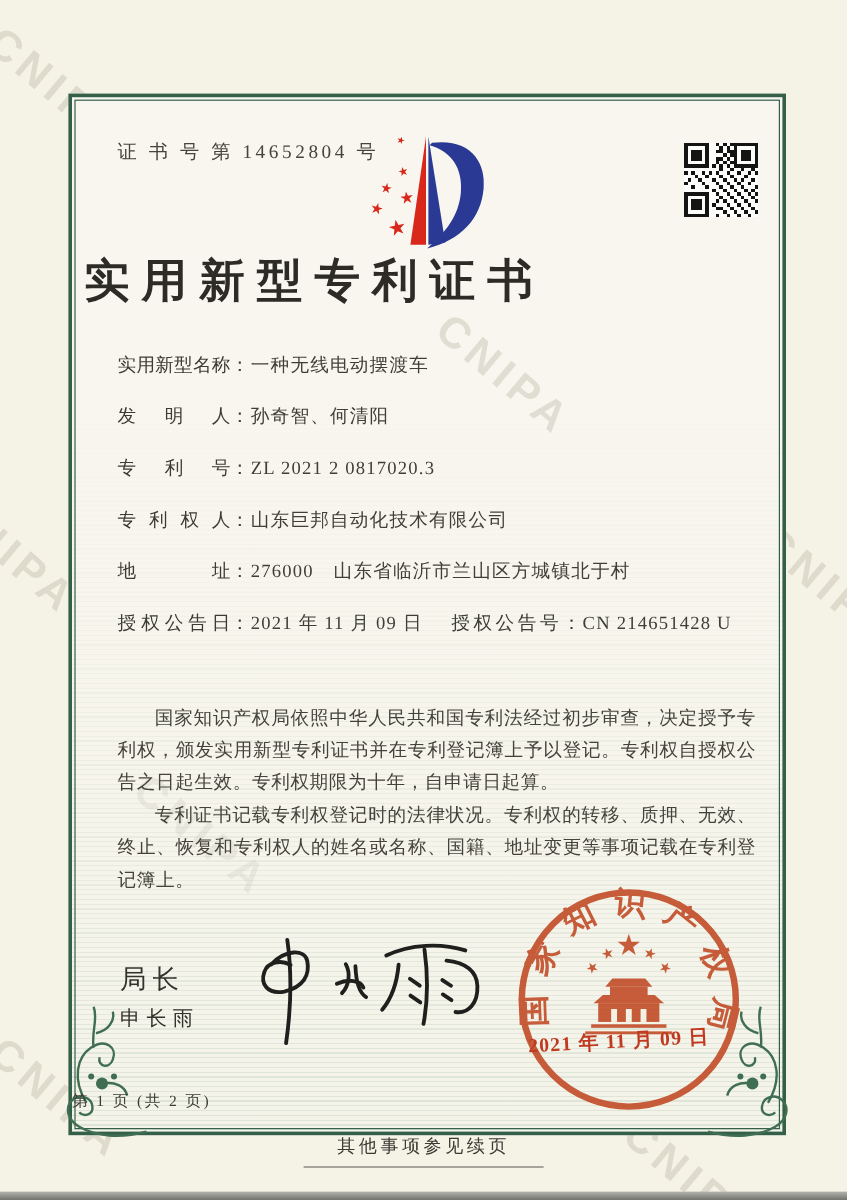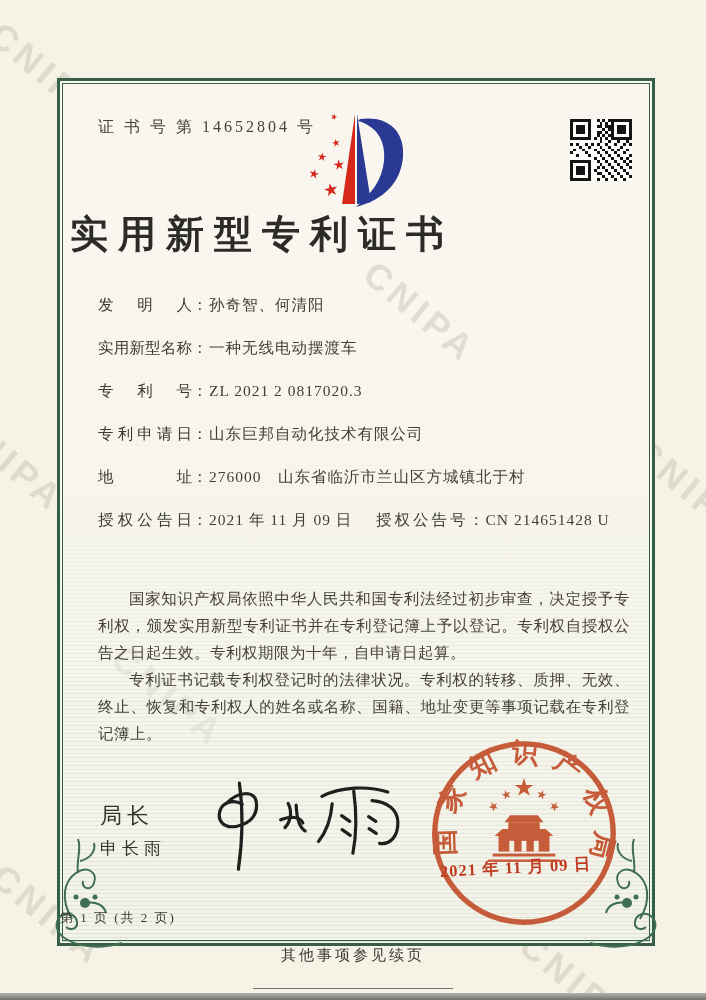--- a/index.html
+++ b/index.html
@@ -73,21 +73,21 @@
     font-size:13px;letter-spacing:2px;color:#3c3b33;
   }
   .flourish{position:absolute;bottom:-6px;width:72px;height:112px;z-index:2;}
   .flourish.fl-left{left:-8px;}
   .flourish.fl-right{right:-8px;transform:scaleX(-1);}
   .continuation{
     position:absolute;left:0;right:0;top:946px;text-align:center;z-index:2;
   }
   .continuation span{
     display:inline-block;font-size:15px;letter-spacing:3px;color:#3a3a33;
-    border-bottom:1px solid #72716b;padding:0 28px 23px 28px;
+    border-bottom:1px solid #72716b;padding:0 28px 7px 28px;
   }
   .bottom-edge{
     position:absolute;left:0;right:0;bottom:0;height:7px;z-index:3;
     background:linear-gradient(to bottom,#b3b3ae,#72726e);
   }
 </style>
 </head>
 <body>
 
 <div class="watermark" style="left:8px;top:14px;">CNIPA</div>
@@ -137,30 +137,30 @@
           <path fill-rule="evenodd" d="M0 14h7v7H0z M1 15h5v5H1z M2 16h3v3H2z"></path>
           <path d="M9 0h1v1h-1z M11 0h1v1h-1z M13 0h1v1h-1z M10 1h1v1h-1z M12 1h1v1h-1z M9 2h1v1h-1z M10 2h1v1h-1z M12 2h1v1h-1z M13 2h1v1h-1z M11 3h1v1h-1z M13 3h1v1h-1z M9 4h1v1h-1z M10 4h1v1h-1z M12 4h1v1h-1z M9 5h1v1h-1z M11 5h1v1h-1z M13 5h1v1h-1z M8 6h1v1h-1z M10 6h1v1h-1z M12 6h1v1h-1z M10 7h1v1h-1z M13 7h1v1h-1z M16 7h1v1h-1z M19 7h1v1h-1z M0 8h1v1H0z M2 8h1v1H2z M5 8h1v1H5z M7 8h1v1H7z M9 8h1v1h-1z M12 8h1v1h-1z M15 8h1v1h-1z M18 8h1v1h-1z M20 8h1v1h-1z M3 9h1v1H3z M6 9h1v1H6z M10 9h1v1h-1z M13 9h1v1h-1z M17 9h1v1h-1z M1 10h1v1H1z M4 10h1v1H4z M8 10h1v1H8z M11 10h1v1h-1z M14 10h1v1h-1z M16 10h1v1h-1z M19 10h1v1h-1z M0 11h1v1H0z M5 11h1v1H5z M9 11h1v1h-1z M12 11h1v1h-1z M15 11h1v1h-1z M18 11h1v1h-1z M2 12h1v1H2z M6 12h1v1H6z M10 12h1v1h-1z M13 12h1v1h-1z M16 12h1v1h-1z M20 12h1v1h-1z M8 13h1v1H8z M11 13h1v1h-1z M14 13h1v1h-1z M17 13h1v1h-1z M19 13h1v1h-1z M9 14h1v1h-1z M12 14h1v1h-1z M15 14h1v1h-1z M18 14h1v1h-1z M20 14h1v1h-1z M10 15h1v1h-1z M13 15h1v1h-1z M16 15h1v1h-1z M19 15h1v1h-1z M9 16h1v1h-1z M11 16h1v1h-1z M14 16h1v1h-1z M17 16h1v1h-1z M20 16h1v1h-1z M8 17h1v1H8z M12 17h1v1h-1z M15 17h1v1h-1z M18 17h1v1h-1z M9 18h1v1h-1z M10 18h1v1h-1z M13 18h1v1h-1z M16 18h1v1h-1z M19 18h1v1h-1z M11 19h1v1h-1z M14 19h1v1h-1z M17 19h1v1h-1z M20 19h1v1h-1z M9 20h1v1h-1z M12 20h1v1h-1z M15 20h1v1h-1z M18 20h1v1h-1z"></path>
         </g>
       </svg>
     </div>
 
     <div class="cert-title">实用新型专利证书</div>
 
     <div class="fields">
       <div class="frow">
+        <span class="flabel">实用新型名称</span><span class="fcolon">：</span><span class="fvalue">一种无线电动摆渡车</span>
+      </div>
+      <div class="frow">
         <span class="flabel">发明人</span><span class="fcolon">：</span><span class="fvalue">孙奇智、何清阳</span>
       </div>
       <div class="frow">
-        <span class="flabel">实用新型名称</span><span class="fcolon">：</span><span class="fvalue">一种无线电动摆渡车</span>
-      </div>
-      <div class="frow">
         <span class="flabel">专利号</span><span class="fcolon">：</span><span class="fvalue">ZL 2021 2 0817020.3</span>
       </div>
       <div class="frow">
-        <span class="flabel">专利申请日</span><span class="fcolon">：</span><span class="fvalue">山东巨邦自动化技术有限公司</span>
+        <span class="flabel">专利权人</span><span class="fcolon">：</span><span class="fvalue">山东巨邦自动化技术有限公司</span>
       </div>
       <div class="frow">
         <span class="flabel">地址</span><span class="fcolon">：</span><span class="fvalue">276000　山东省临沂市兰山区方城镇北于村</span>
       </div>
       <div class="frow">
         <span class="flabel">授权公告日</span><span class="fcolon">：</span><span class="fvalue">2021 年 11 月 09 日</span>
         <span class="grant2">
           <span class="glabel">授权公告号</span><span class="fcolon">：</span><span class="fvalue">CN 214651428 U</span>
         </span>
       </div>

